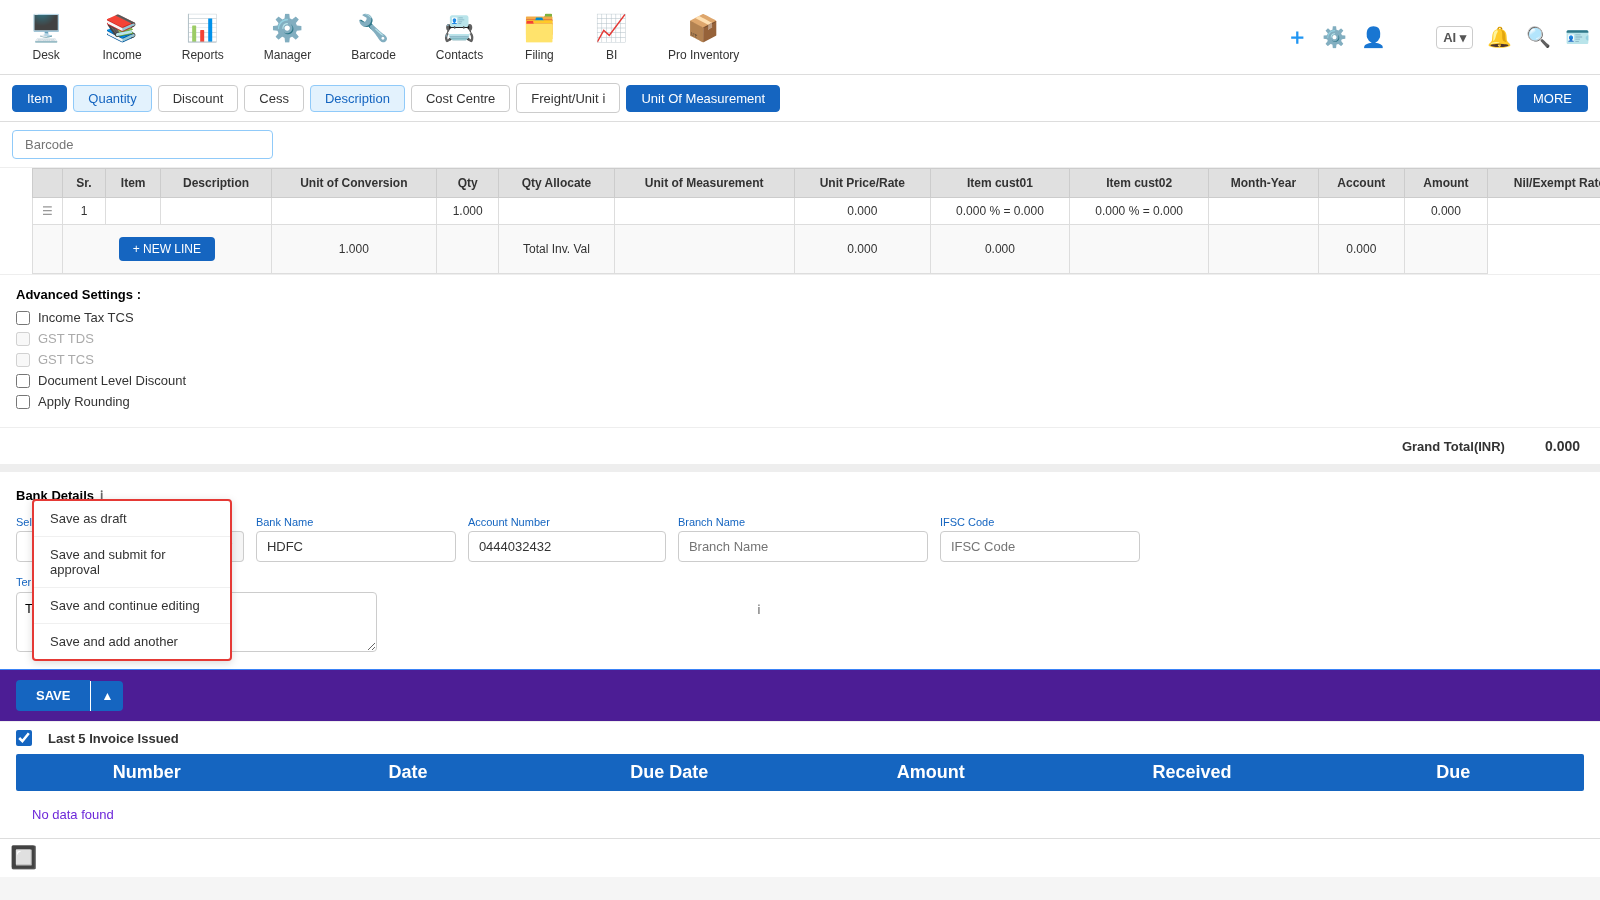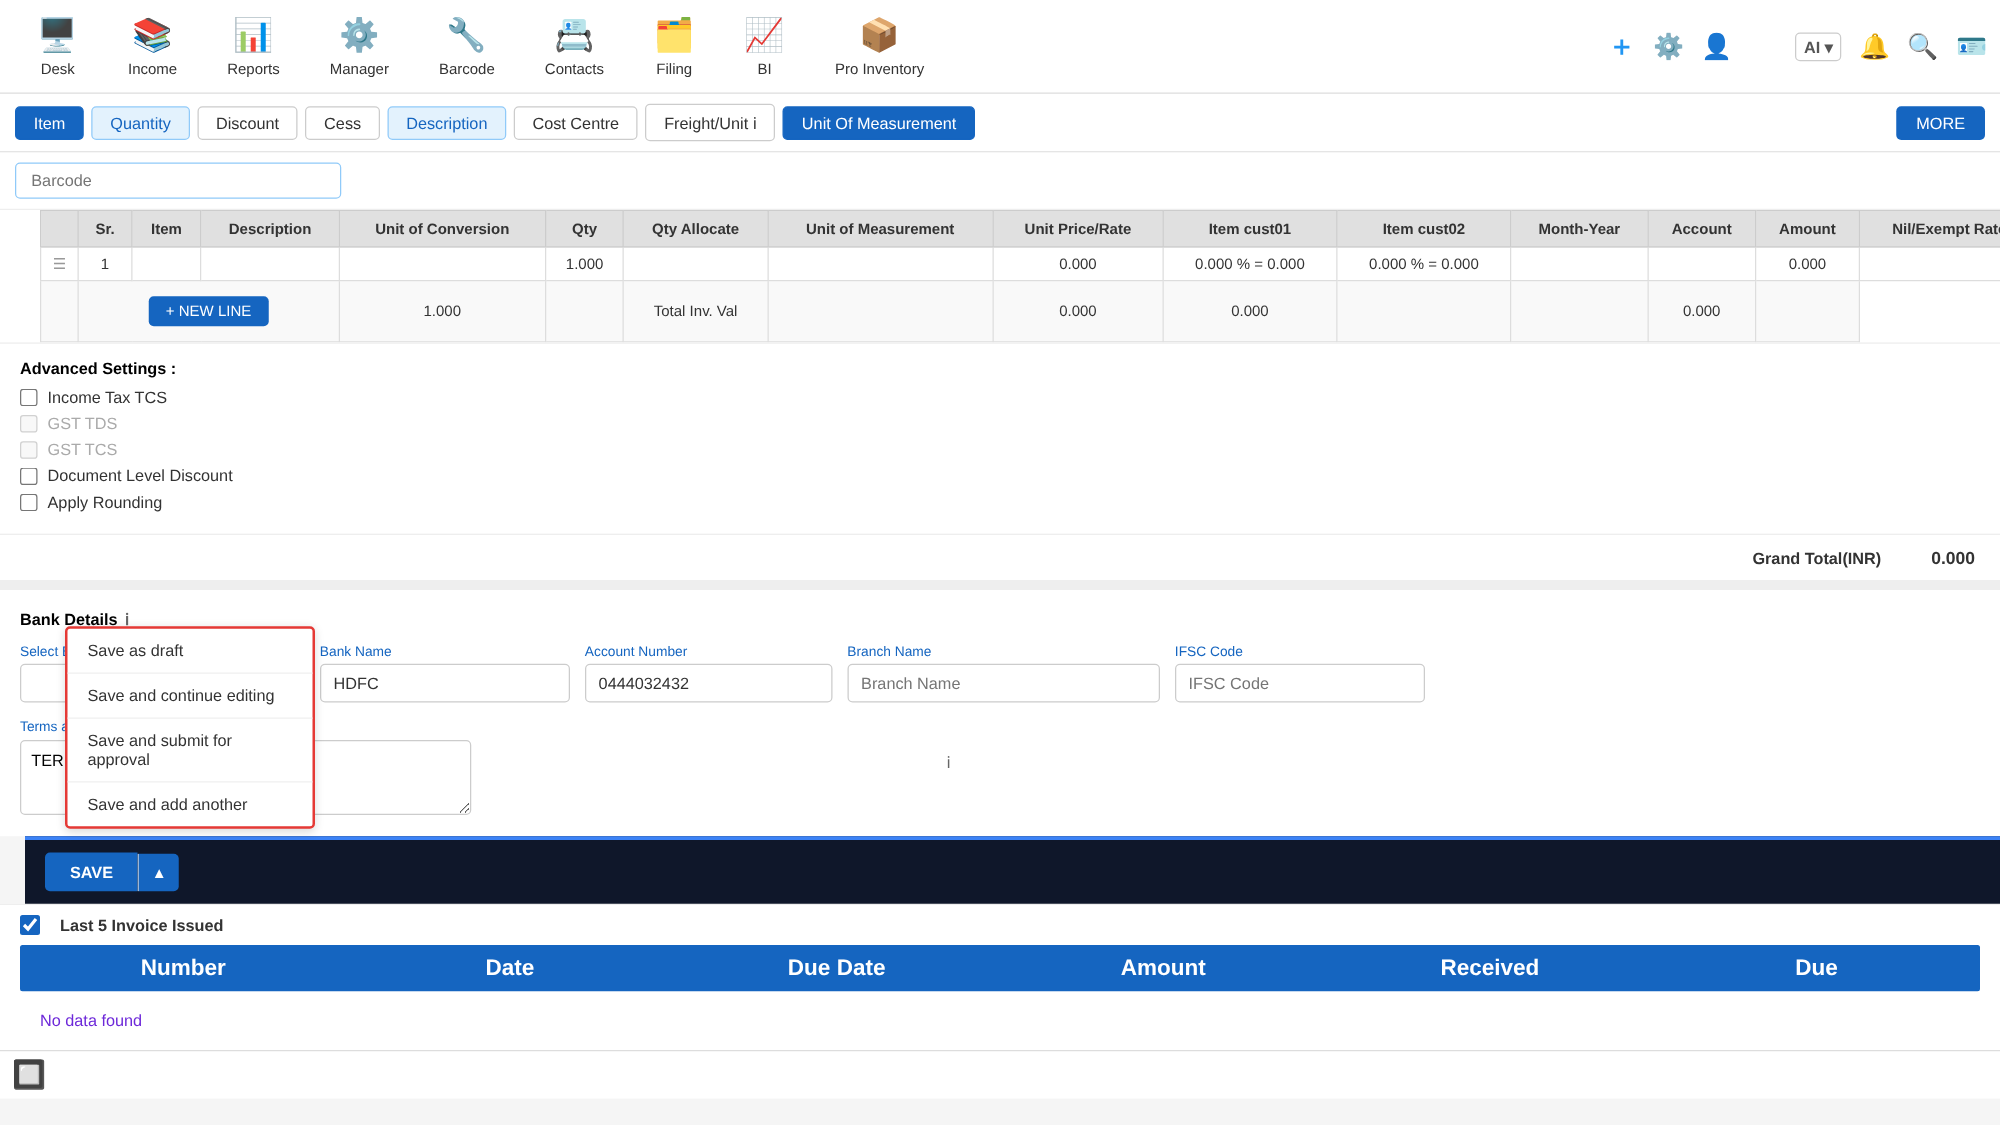--- a/index.html
+++ b/index.html
@@ -127,23 +127,22 @@
     }
     .save-dropdown-item {
       padding: 10px 16px; cursor: pointer; color: #333; font-size: 13px;
       border-bottom: 1px solid #f0f0f0;
     }
     .save-dropdown-item:last-child { border-bottom: none; }
 
     
     .action-row {
       display: flex; align-items: center; justify-content: space-between;
-      padding: 10px 16px; background: #0f172a; border-top: 3px solid #3b82f6;
+      padding: 10px 16px; background: #4c1d95; border-top: 1px solid #3b82f6;
       position: relative;
-      margin-left: 20px;
     }
     .save-btn-group { display: flex; align-items: center; gap: 0; }
     .save-main-btn {
       background: #1565C0; color: #fff; border: none; border-radius: 4px 0 0 4px;
       padding: 8px 20px; cursor: pointer; font-size: 13px; font-weight: bold;
     }
     .save-caret-btn {
       background: #1565C0; color: #fff; border: none; border-left: 1px solid #fff;
       border-radius: 0 4px 4px 0; padding: 8px 10px; cursor: pointer; font-size: 12px;
     }
@@ -383,22 +382,22 @@
     <span class="terms-info">ℹ</span>
   </div>
 </div>
 
 <div class="action-row">
 
   <div class="save-area">
 
     <div class="save-dropdown" style="bottom: 50px; top: auto;">
       <div class="save-dropdown-item">Save as draft</div>
+      <div class="save-dropdown-item">Save and submit for approval</div>
       <div class="save-dropdown-item">Save and continue editing</div>
-      <div class="save-dropdown-item">Save and submit for approval</div>
       <div class="save-dropdown-item">Save and add another</div>
     </div>
     <div class="save-btn-group">
       <button class="save-main-btn">SAVE</button>
       <button class="save-caret-btn">▲</button>
     </div>
   </div>
 
 </div>
 

